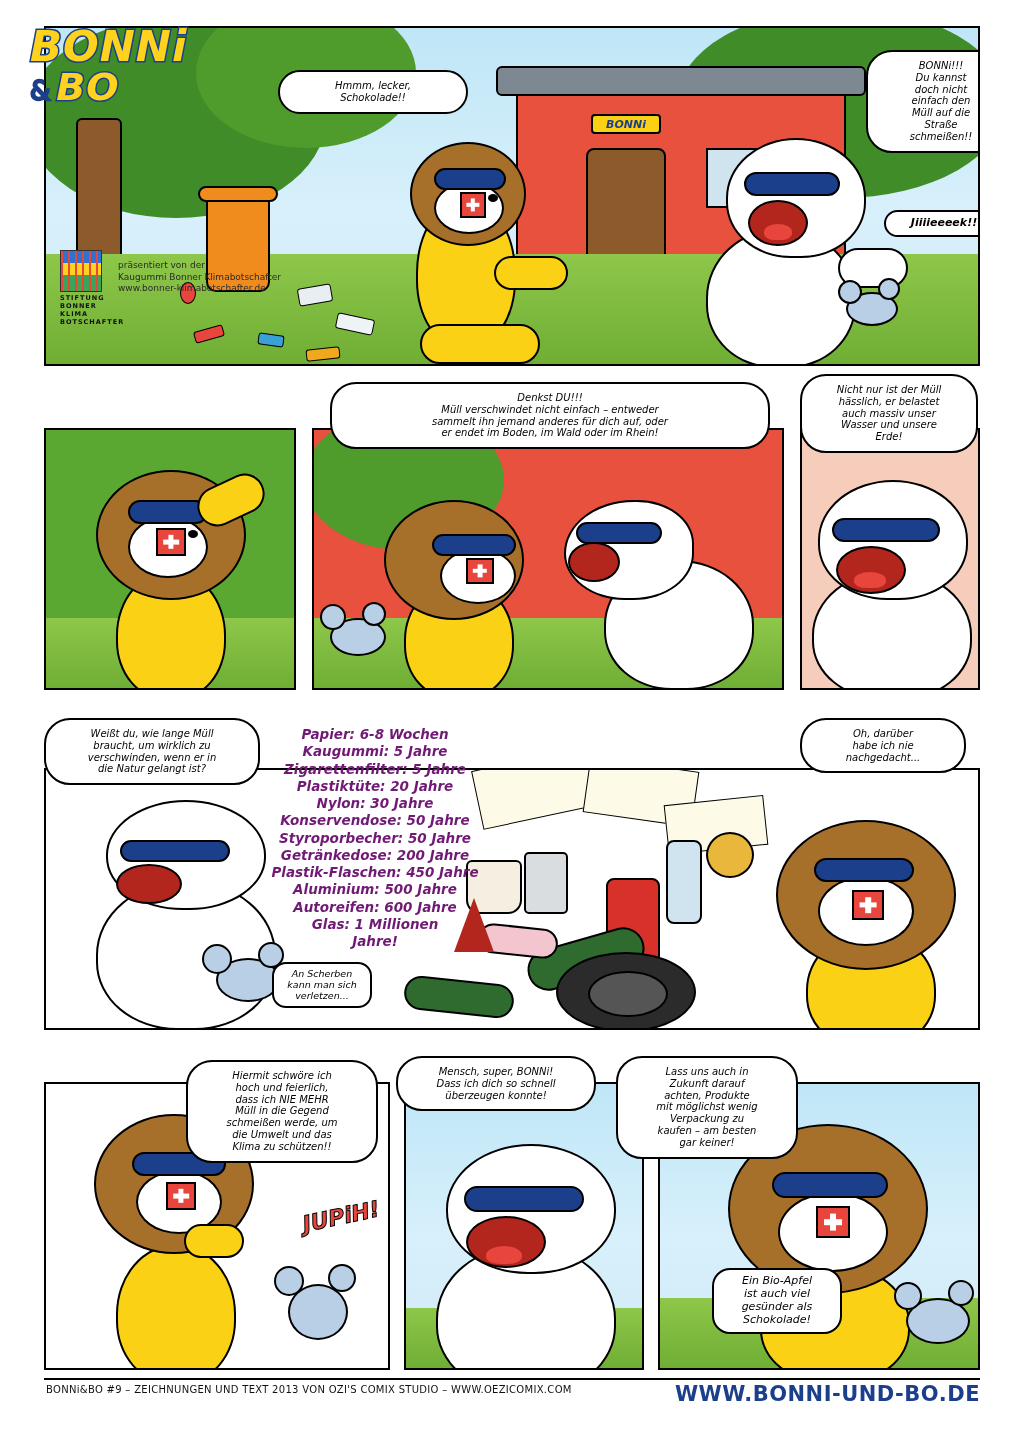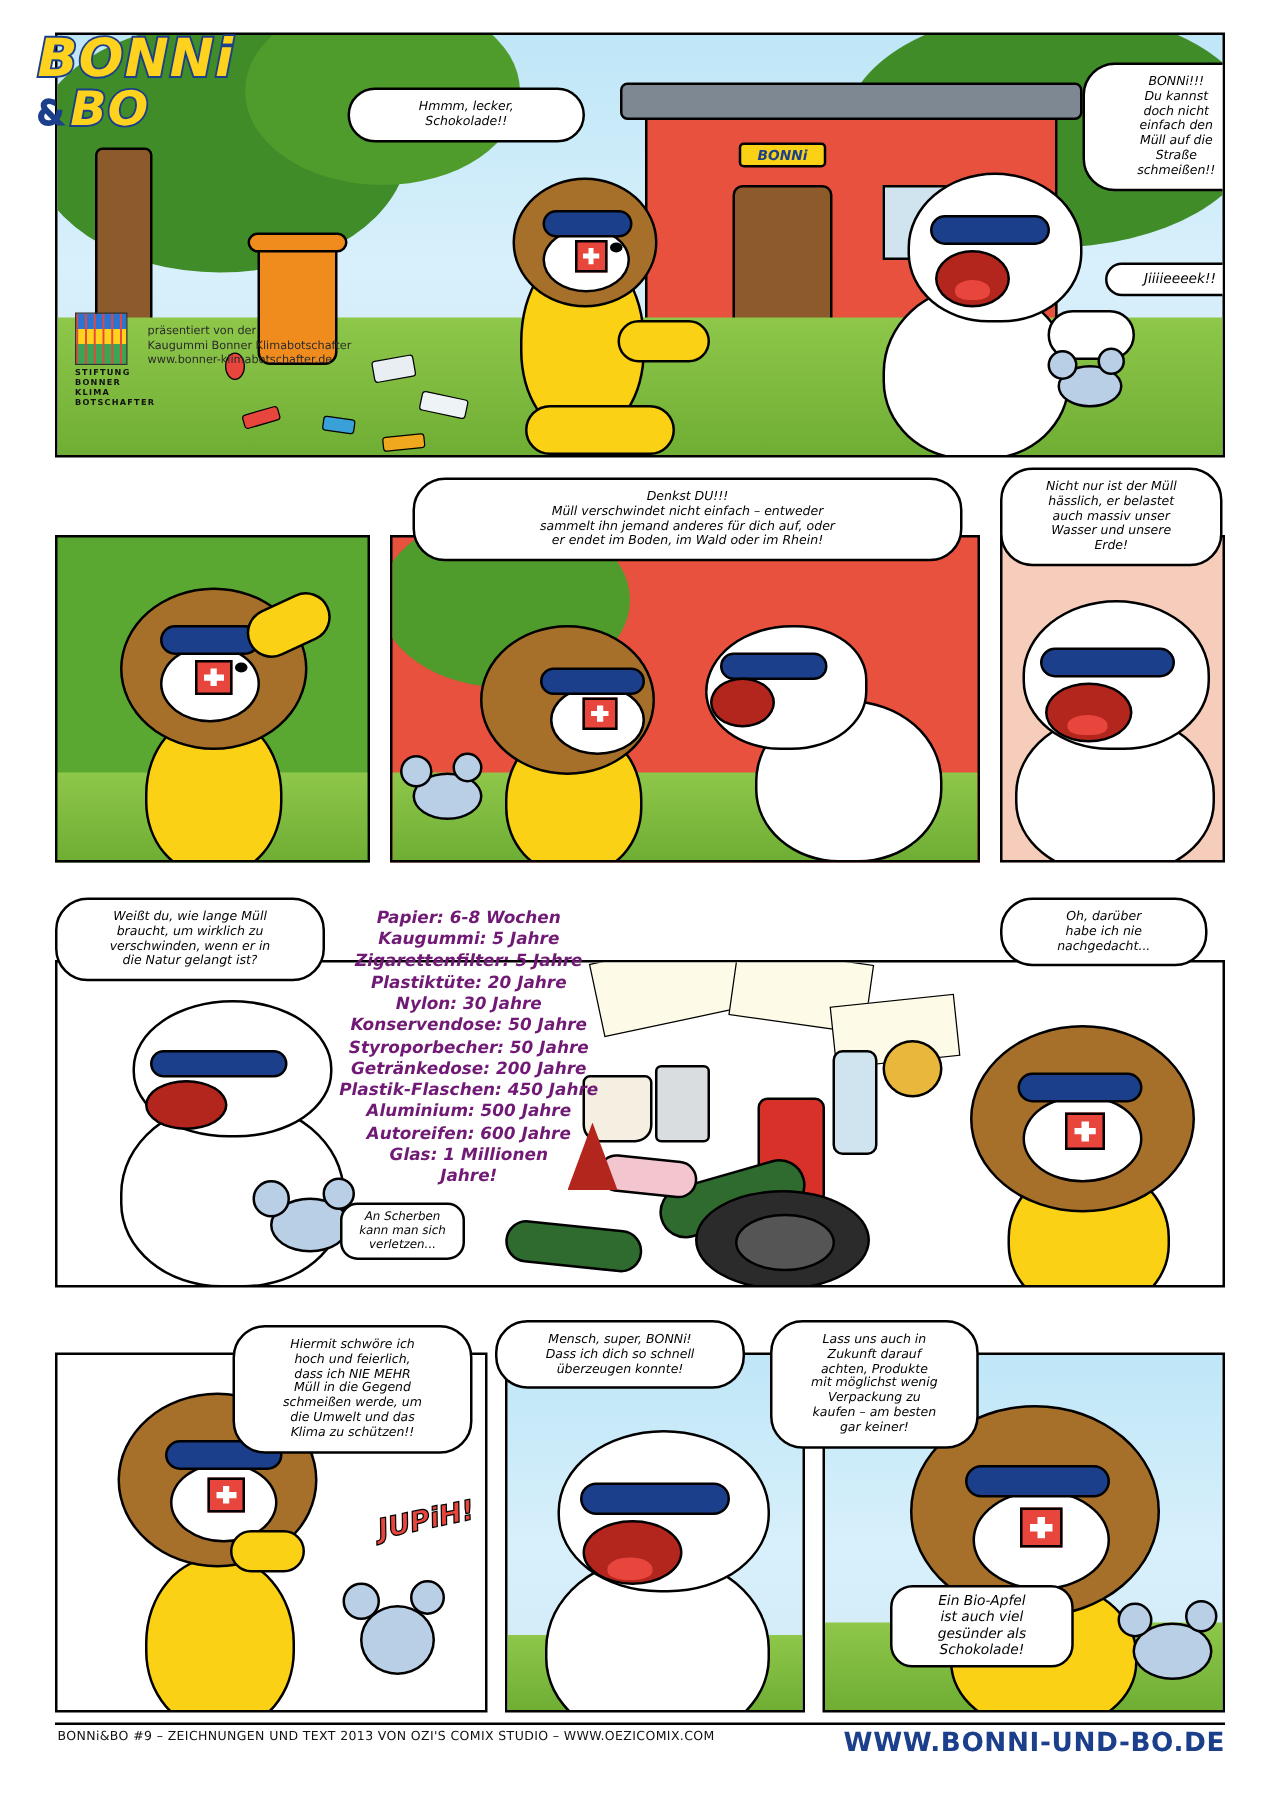--- a/index.html
+++ b/index.html
@@ -300,21 +300,21 @@
 
     <div class="bubble" style="left:232px; top:42px; width:190px; white-space:pre-line;">Hmmm, lecker,
 Schokolade!!</div>
     <div class="bubble" style="left:820px; top:22px; width:150px; white-space:pre-line;">BONNi!!!
 Du kannst
 doch nicht
 einfach den
 Müll auf die
 Straße
 schmeißen!!</div>
-    <div class="bubble small" style="left:838px; top:182px; width:120px; white-space:pre-line;">Jiiiieeeek!!</div>
+    <div class="bubble small" style="left:838px; top:182px; width:120px; white-space:pre-line;font-weight:bold;">Jiiiieeeek!!</div>
 
     <div id="sponsor" style="left:14px; top:222px;">
       <div class="qr"></div>
       <div class="sp-words" style="white-space:pre-line;">STIFTUNG
 BONNER
 KLIMA
 BOTSCHAFTER</div>
       <div class="sp-text">
         <div>präsentiert von der</div>
         <div>Kaugummi Bonner Klimabotschafter</div>
@@ -496,28 +496,28 @@
       <div class="muzzle" style="left:78px;top:78px;width:110px;height:80px;"></div>
       <div class="eye-band" style="left:72px;top:58px;width:116px;height:26px;"></div>
       <div class="patch" style="left:116px;top:92px;width:34px;height:32px;"></div>
     </div>
     <div class="char" style="left:232px;top:190px;width:100px;height:90px;">
       <div class="mouse-body" style="left:14px;top:24px;width:64px;height:46px;"></div>
       <div class="mouse-body" style="left:2px;top:8px;width:28px;height:28px;"></div>
       <div class="mouse-body" style="left:56px;top:6px;width:26px;height:26px;"></div>
     </div>
   </div>
-  <div class="bubble" style="left:616px; top:1056px; width:167px; white-space:pre-line; z-index:50;">Lass uns auch in
+  <div class="bubble" style="left:616px; top:1056px; width:182px; white-space:pre-line; z-index:50;">Lass uns auch in
 Zukunft darauf
 achten, Produkte
 mit möglichst wenig
 Verpackung zu
 kaufen – am besten
 gar keiner!</div>
-  <div class="bubble small" style="left:712px; top:1268px; width:147px; white-space:pre-line; z-index:50;">Ein Bio-Apfel
+  <div class="bubble small" style="left:712px; top:1268px; width:130px; white-space:pre-line; z-index:50;">Ein Bio-Apfel
 ist auch viel
 gesünder als
 Schokolade!</div>
 
   <div id="footer-line"></div>
   <div id="credits">BONNi&amp;BO #9 – ZEICHNUNGEN UND TEXT 2013 VON OZI'S COMIX STUDIO – WWW.OEZICOMIX.COM</div>
   <div id="weburl">WWW.BONNI-UND-BO.DE</div>
 
 </div>
 

